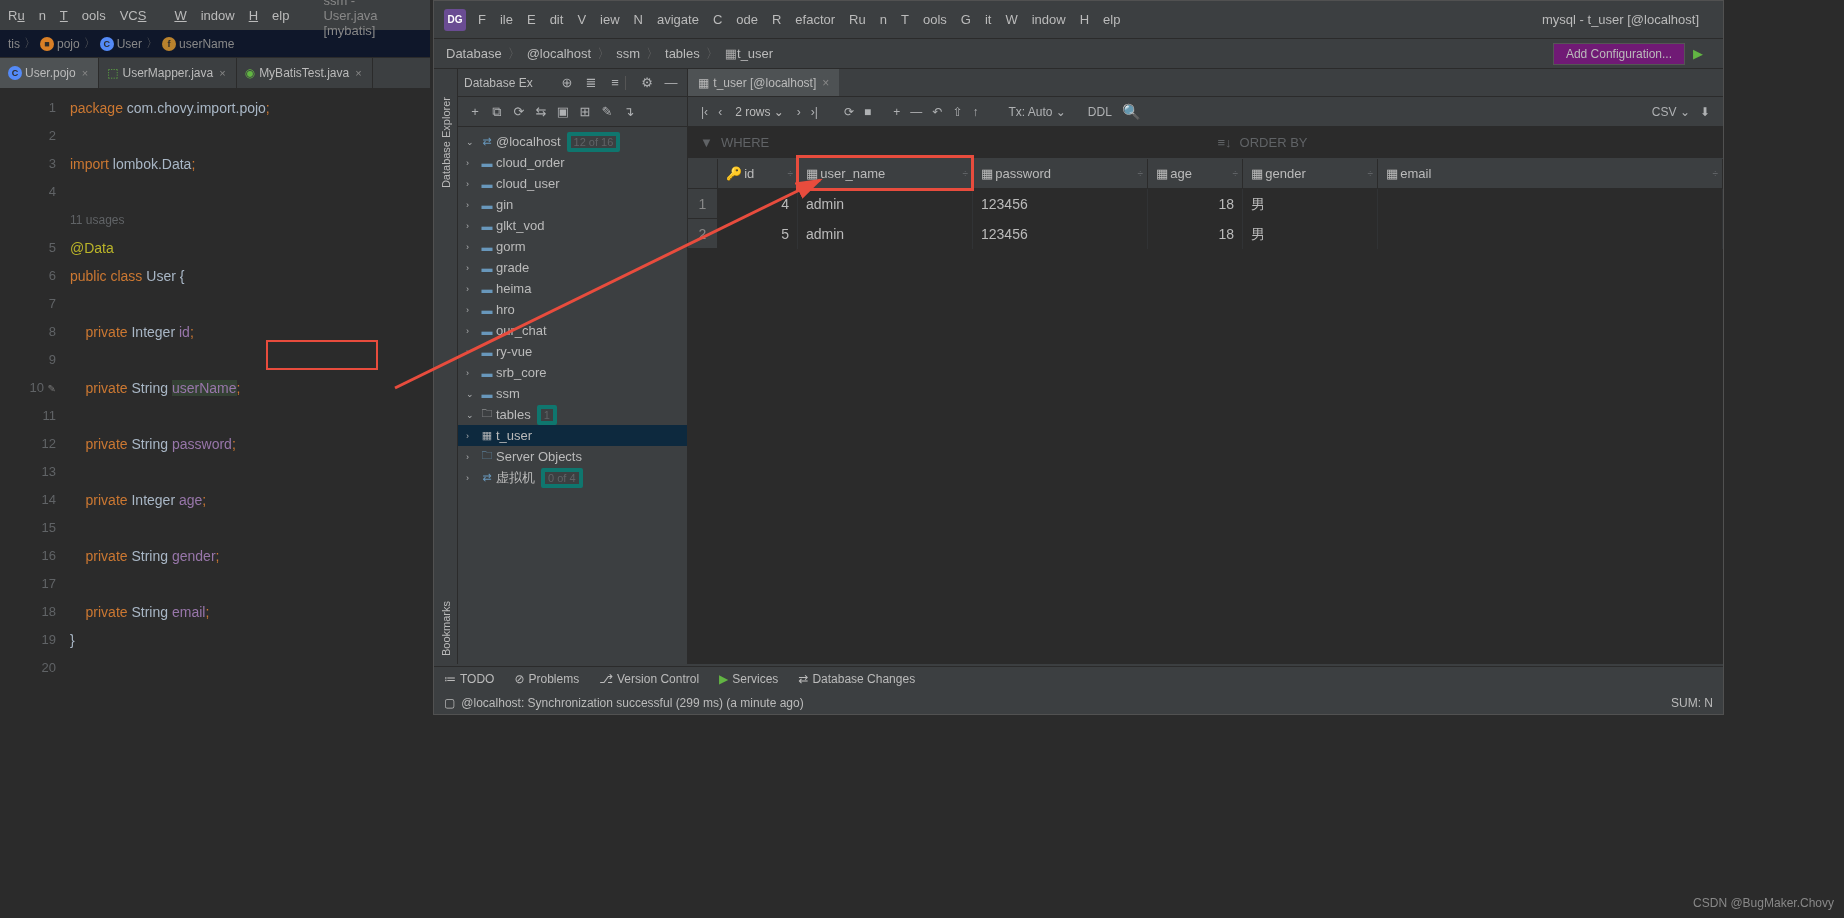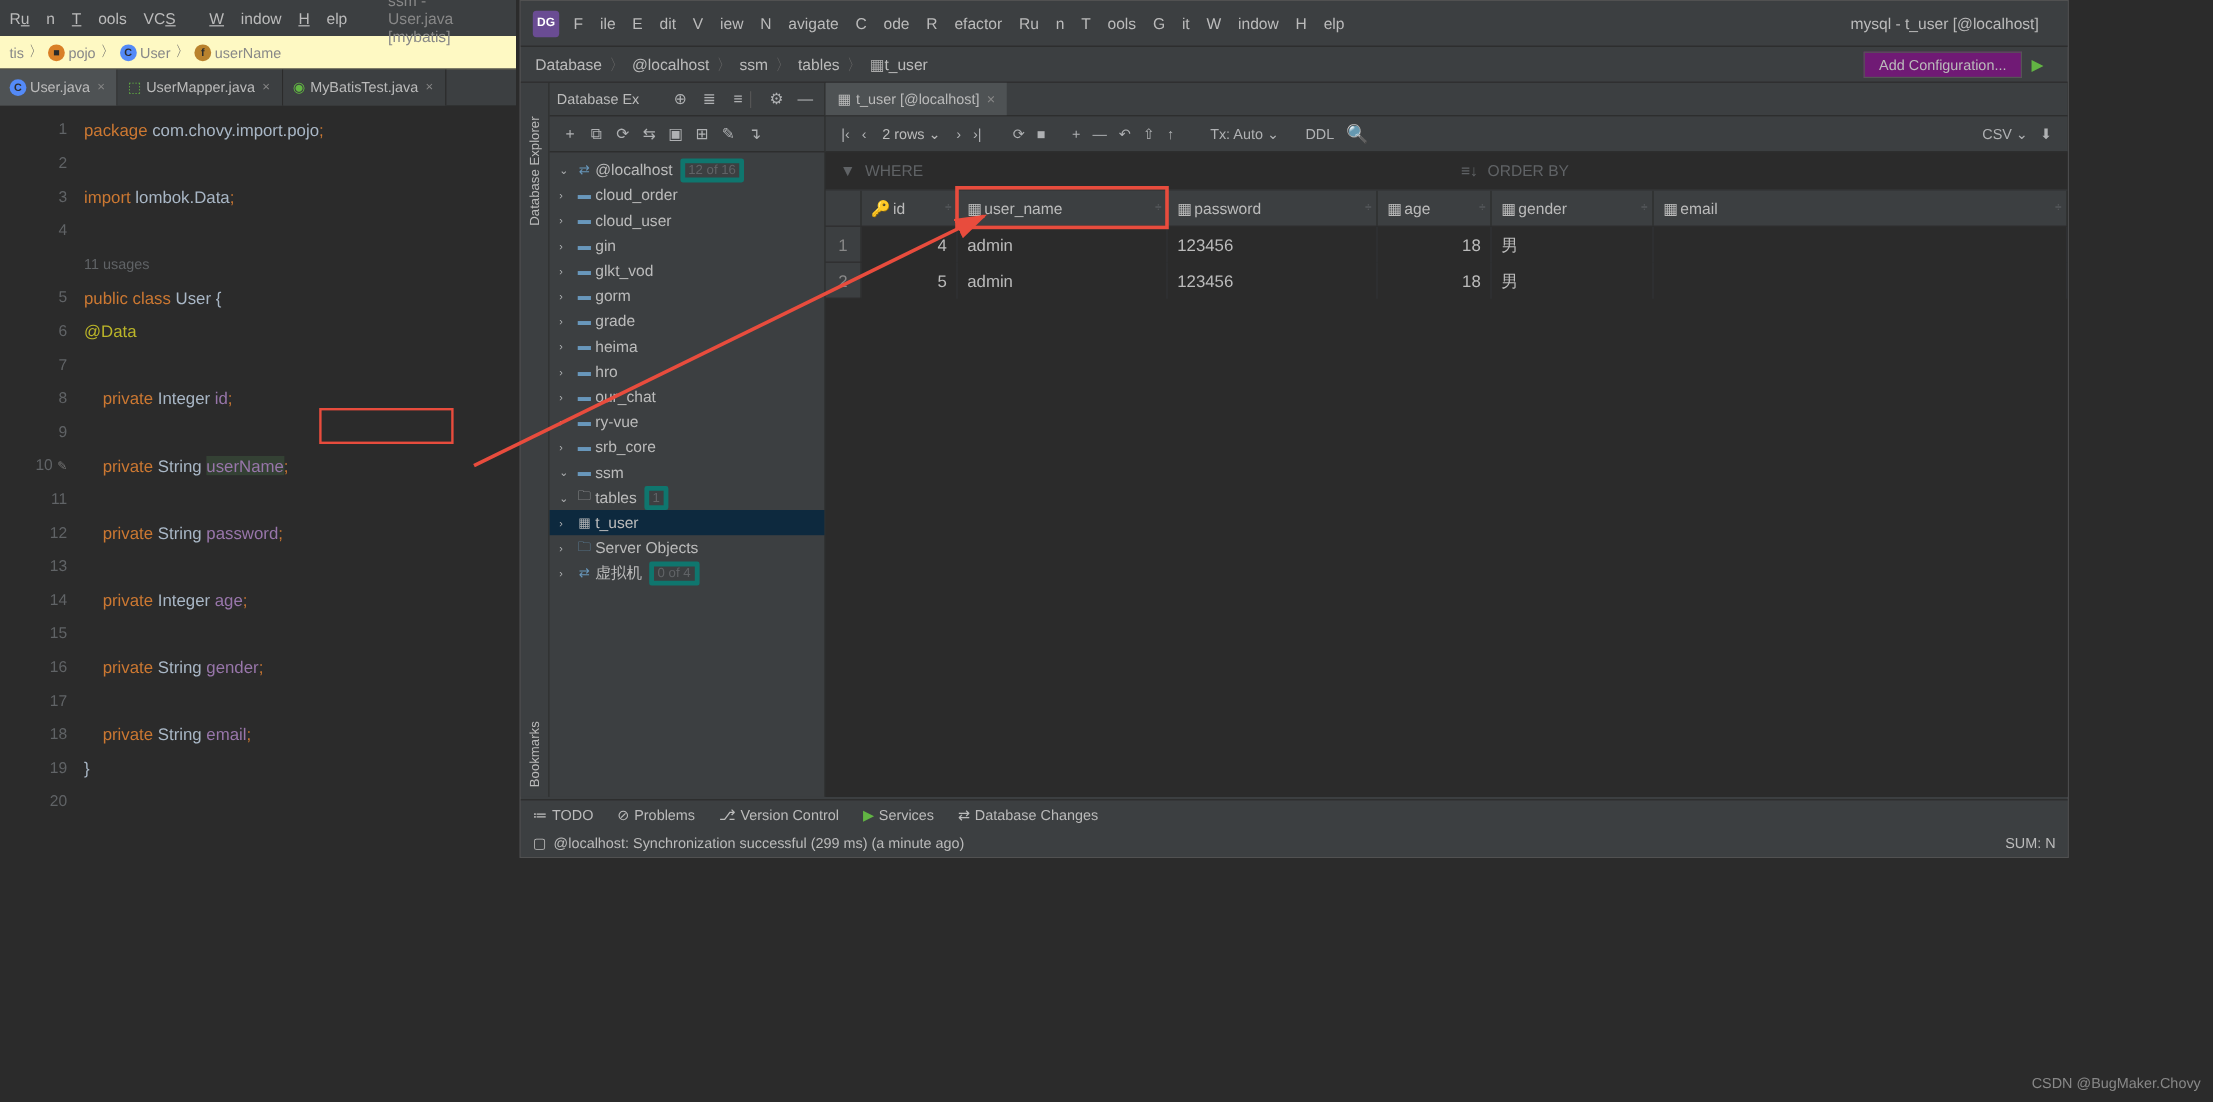--- a/index.html
+++ b/index.html
@@ -2,21 +2,21 @@
 <html><head>
 <meta charset="utf-8">
 <style>
 * { margin:0; padding:0; box-sizing:border-box; font-family:'Segoe UI',Arial,sans-serif; }
 body { background:#2B2B2B; color:#A9B7C6; font-size:13px; height:918px; width:1844px; overflow:hidden; position:relative; }
 .left-window { position:absolute; left:0; top:0; width:430px; height:918px; background:#2B2B2B; }
 .menubar { display:flex; align-items:center; height:30px; padding:0 8px; background:#3C3F41; color:#BBB; }
 .menubar span { margin-right:14px; cursor:pointer; }
 .menubar .u { text-decoration:underline; }
 .title-text { color:#888; margin-left:20px; }
-.breadcrumb { display:flex; align-items:center; height:28px; padding:0 8px; background:#fef9c3; border-bottom:1px solid #2B2B2B; font-size:12px; color:#888; }
+.breadcrumb { display:flex; align-items:center; height:28px; padding:0 8px; background:#0f172a; border-bottom:1px solid #2B2B2B; font-size:12px; color:#888; }
 .breadcrumb .sep { color:#666; margin:0 4px; }
 .bc-icon { display:inline-flex; width:14px; height:14px; border-radius:50%; margin-right:3px; align-items:center; justify-content:center; font-size:9px; color:#2B2B2B; font-weight:bold; }
 .bc-blue{background:#548AF7;} .bc-orange{background:#B9822D;}
 .tabs { display:flex; height:30px; background:#3C3F41; }
 .tab { display:flex; align-items:center; padding:0 10px 0 8px; background:#3C3F41; color:#BBB; border-right:1px solid #2B2B2B; font-size:12px; cursor:pointer; }
 .tab.active { background:#4E5254; }
 .tab .close { margin-left:6px; color:#888; font-size:11px; }
 .editor { display:flex; height:calc(100% - 88px); background:#2B2B2B; }
 .gutter { width:70px; text-align:right; padding-top:6px; color:#606366; font-family:'JetBrains Mono',Consolas,monospace; font-size:13px; }
 .gutter .ln { height:28px; padding-right:14px; line-height:28px; }
@@ -101,21 +101,21 @@
       <span class="sep">〉</span>
     <span class="bc-icon bc-blue">C</span>
       <span>User</span>
       <span class="sep">〉</span>
     <span class="bc-icon bc-orange">f</span>
       <span>userName</span>
   </div>
   <div class="tabs">
     <div class="tab active">
         <span class="bc-icon bc-blue">C</span>
-        <span>User.java</span>
+        <span>User.pojo</span>
         <span class="close">×</span>
       </div>
     <div class="tab">
         <span style="color:#62B543;margin-right:4px;">⬚</span>
         <span>UserMapper.java</span>
         <span class="close">×</span>
       </div>
     <div class="tab">
         <span style="color:#62B543;margin-right:4px;">◉</span>
         <span>MyBatisTest.java</span>
@@ -145,22 +145,22 @@
         <div class="ln">18</div>
         <div class="ln">19</div>
         <div class="ln">20</div>
     </div>
     <div class="code">
       <div class="line"><span class="kw">package</span> <span class="cls">com.chovy.import.pojo</span><span class="semi">;</span></div>
       <div class="line"></div>
       <div class="line"><span class="kw">import</span> <span class="cls">lombok.Data</span><span class="semi">;</span></div>
       <div class="line"></div>
       <div class="line usage">11 usages</div>
+      <div class="line"><span class="anno">@Data</span></div>
       <div class="line"><span class="kw">public class</span> <span class="cls">User</span> {</div>
-      <div class="line"><span class="anno">@Data</span></div>
       <div class="line"></div>
       <div class="line">    <span class="kw">private</span> <span class="cls">Integer</span> <span class="fld">id</span><span class="semi">;</span></div>
       <div class="line"></div>
       <div class="line">    <span class="kw">private</span> <span class="cls">String</span> <span class="fld" style="background:#344134;">userName</span><span class="semi">;</span></div>
       <div class="line"></div>
       <div class="line">    <span class="kw">private</span> <span class="cls">String</span> <span class="fld">password</span><span class="semi">;</span></div>
       <div class="line"></div>
       <div class="line">    <span class="kw">private</span> <span class="cls">Integer</span> <span class="fld">age</span><span class="semi">;</span></div>
       <div class="line"></div>
       <div class="line">    <span class="kw">private</span> <span class="cls">String</span> <span class="fld">gender</span><span class="semi">;</span></div>

